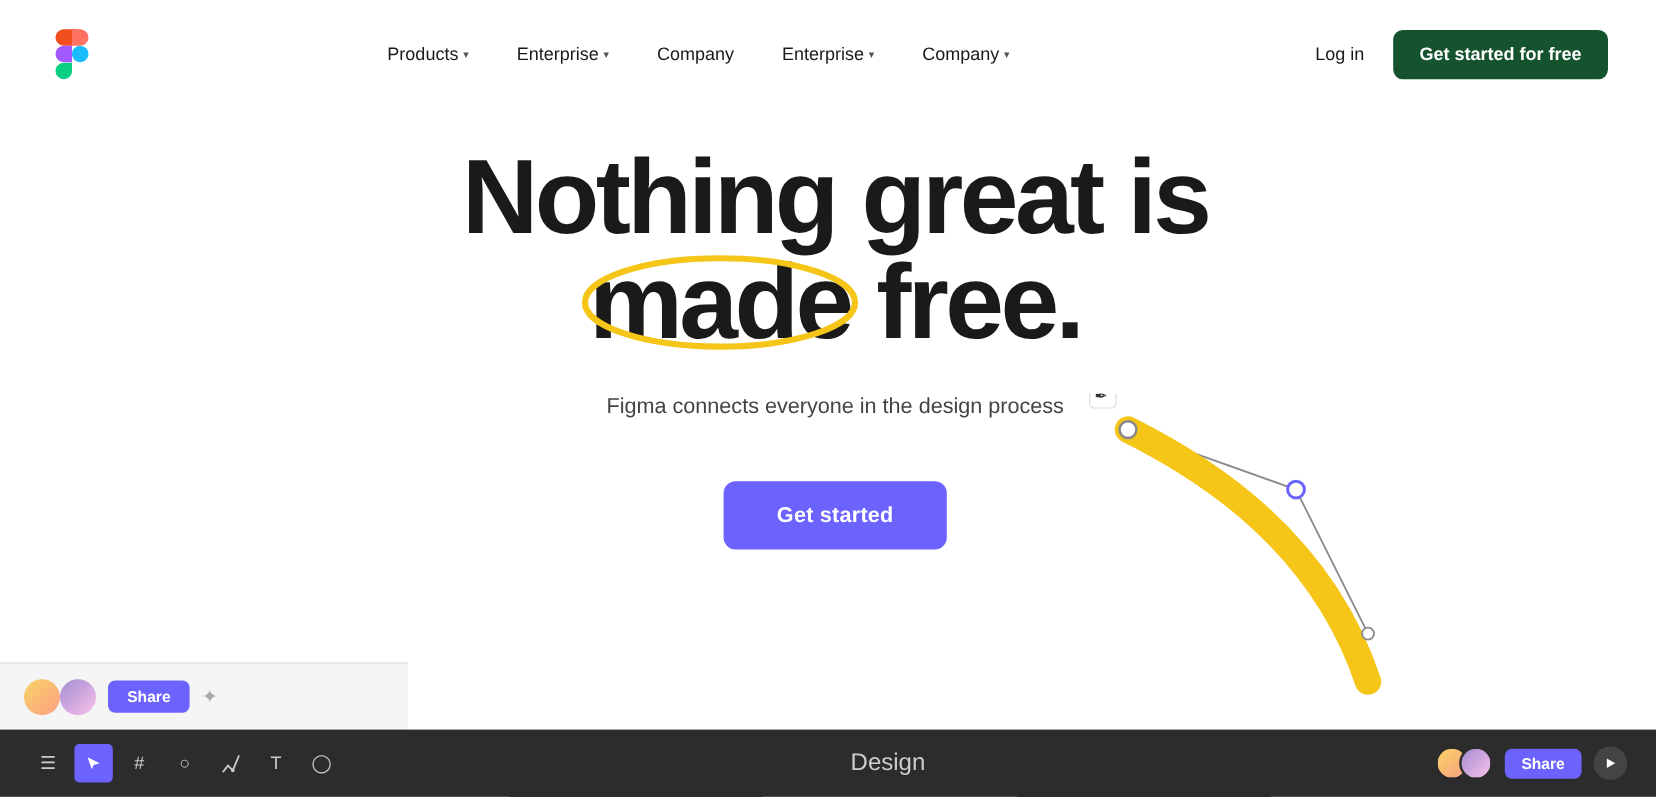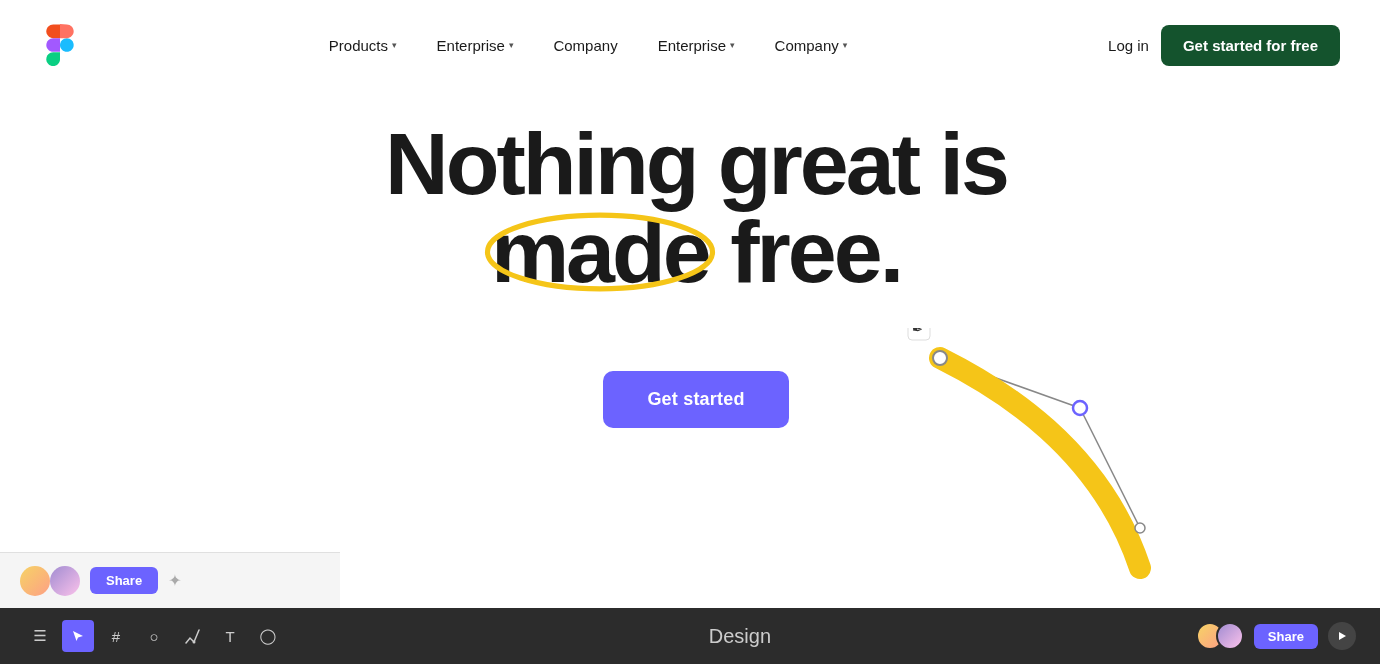--- a/index.html
+++ b/index.html
@@ -55,20 +55,21 @@
     }
 
     .nav-chevron {
       font-size: 9px;
       color: #555;
     }
 
     .nav-actions {
       display: flex;
       align-items: center;
+      gap: 12px;
     }
 
     .btn-login {
       background: none;
       border: none;
       font-size: 15px;
       font-weight: 500;
       color: #1a1a1a;
       cursor: pointer;
       padding: 8px 12px;
@@ -124,21 +125,21 @@
 
     .hero-subtitle {
       margin-top: 28px;
       font-size: 18px;
       color: #444;
       line-height: 1.6;
       font-weight: 400;
     }
 
     .btn-get-started-hero {
-      margin-top: 18px;
+      margin-top: 48px;
       background: #6c63ff;
       color: #fff;
       border: none;
       border-radius: 10px;
       padding: 18px 44px;
       font-size: 18px;
       font-weight: 700;
       cursor: pointer;
       letter-spacing: 0.2px;
     }
@@ -328,21 +329,21 @@
 <section class="hero">
   <h1 class="hero-title">
     <span>Nothing great is</span><br>
     <span class="made-wrap">
       <svg class="oval-svg" viewBox="0 0 230 80" fill="none" xmlns="http://www.w3.org/2000/svg">
         <ellipse cx="115" cy="40" rx="110" ry="36" stroke="#f5c518" stroke-width="5" fill="none"></ellipse>
       </svg>
       <span>made</span></span><span> free.</span>
   </h1>
   <p class="hero-subtitle">
-    <br>
+    <span>Figma connects everyone in the design process</span><br>
   </p>
   <button class="btn-get-started-hero">Get started</button>
 </section>
 
 <svg class="bezier-decor" viewBox="0 0 300 280" fill="none" xmlns="http://www.w3.org/2000/svg">
 
   <line x1="60" y1="30" x2="200" y2="80" stroke="#888" stroke-width="1.5"></line>
   <line x1="200" y1="80" x2="260" y2="200" stroke="#888" stroke-width="1.5"></line>
 
   <path d="M 60 30 C 120 60, 220 120, 260 240" stroke="#f5c518" stroke-width="22" stroke-linecap="round" fill="none"></path>

